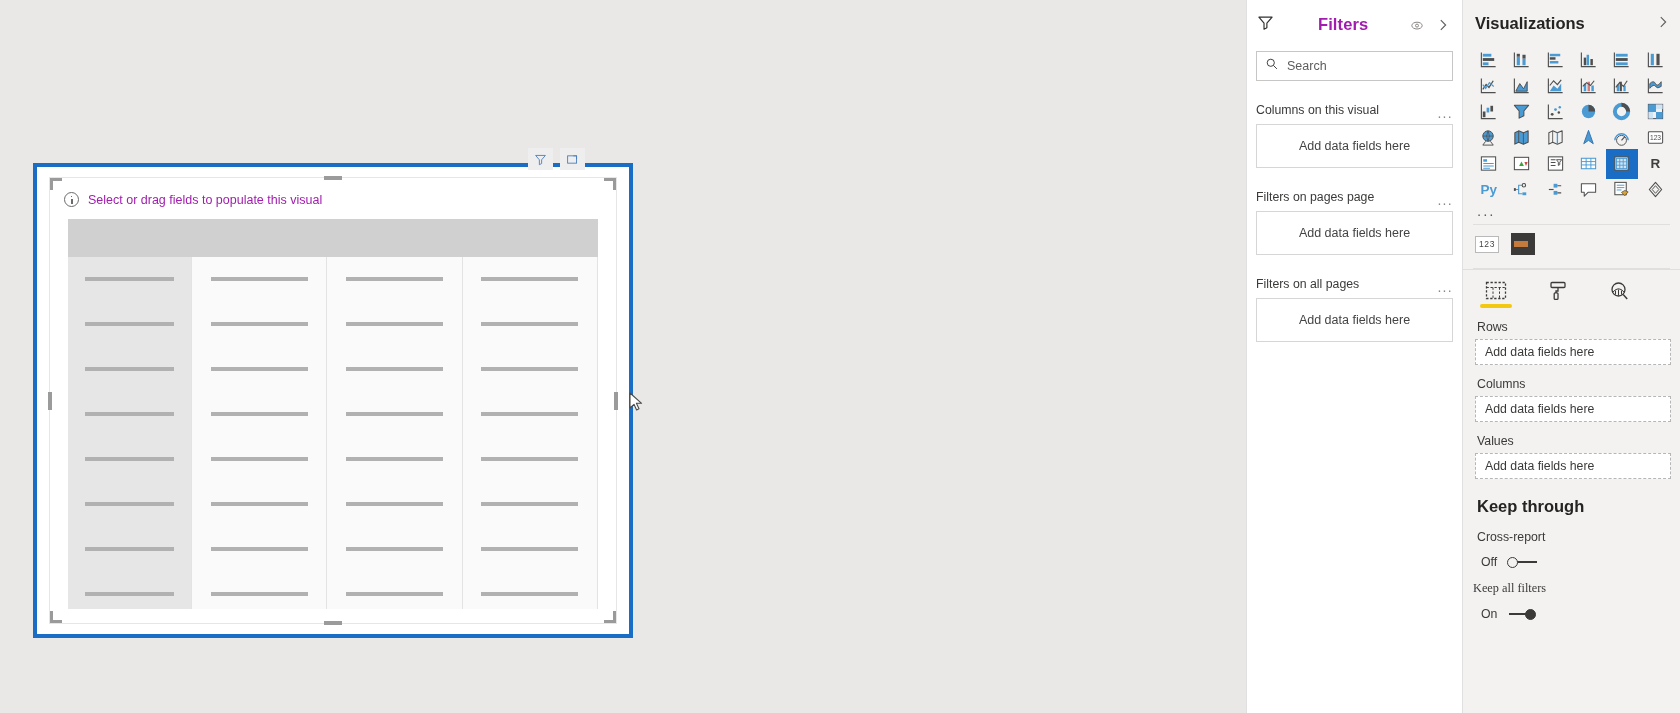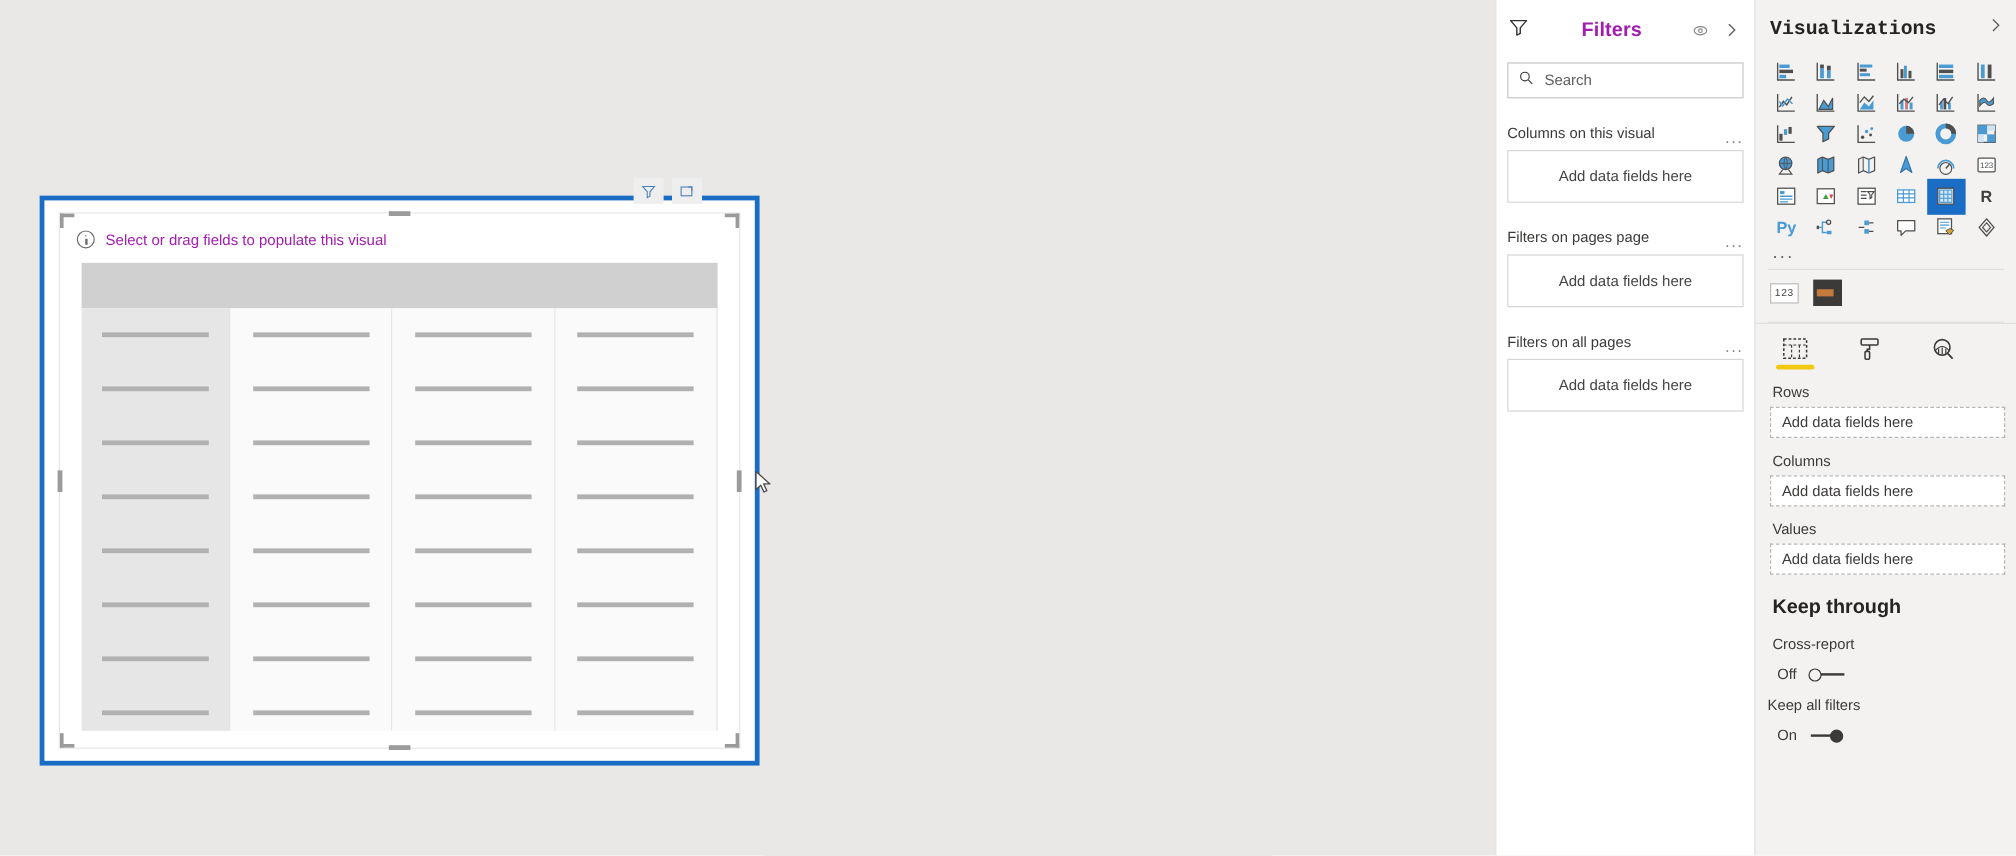--- a/index.html
+++ b/index.html
@@ -232,21 +232,20 @@
     background: #f3f2f1;
     border-left: 1px solid #e0e0e0;
     height: 713px;
     position: relative;
     overflow: hidden;
   }
   .vz-header {
     display: flex;
     align-items: center;
     padding: 14px 10px 10px 12px;
-    font-family: Liberation Mono, monospace;
   }
   .vz-title {
     font-size: 16.5px;
     color: #252423;
     font-weight: 600;
     flex: 1 1 auto;
   }
   .vz-chev { color: #8a8886; }
 
   .icon-grid {
@@ -857,21 +856,21 @@
     <div class="drill-title">Keep through</div>
     <div id="drill-opts">
         <div class="well-label" style="padding-left: 14px;">Cross-report</div>
         <div class="toggle-row">
           <span>Off</span>
           <span class="sw">
             <span class="track"></span>
             <span class="knob"></span>
           </span>
         </div>
-        <div class="well-label" style="padding-left: 10px;">Keep all filters</div>
+        <div class="well-label" style="padding-left: 10px; font-family: Liberation Serif, serif;">Keep all filters</div>
         <div class="toggle-row">
           <span>On</span>
           <span class="sw on">
             <span class="track"></span>
             <span class="knob"></span>
           </span>
         </div>
       </div>
   </div>
 </div>

